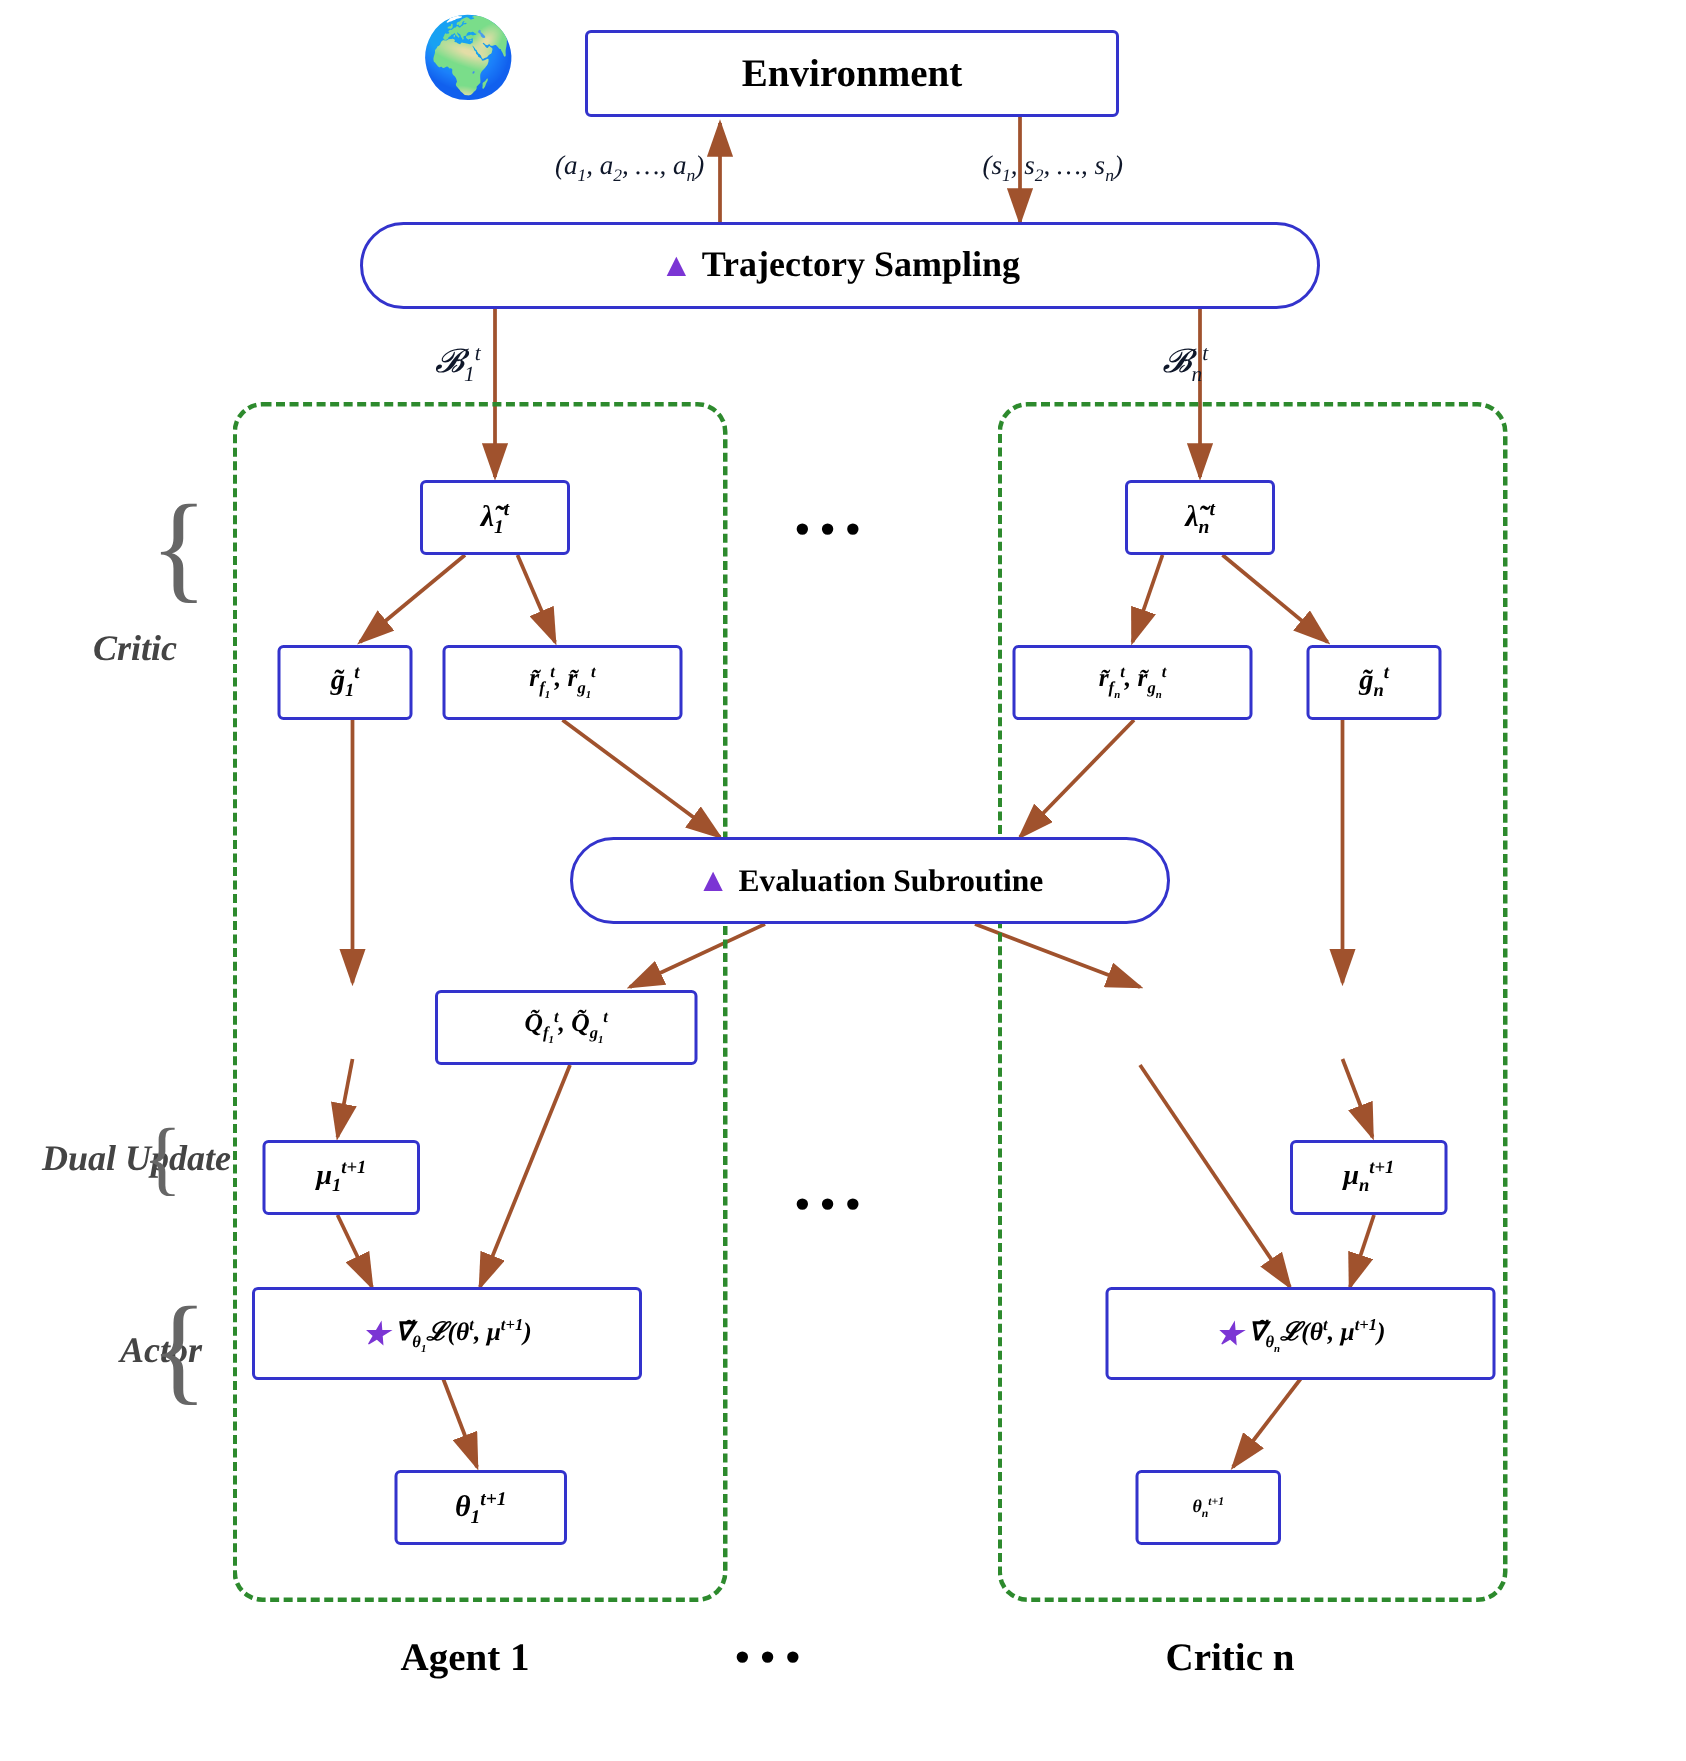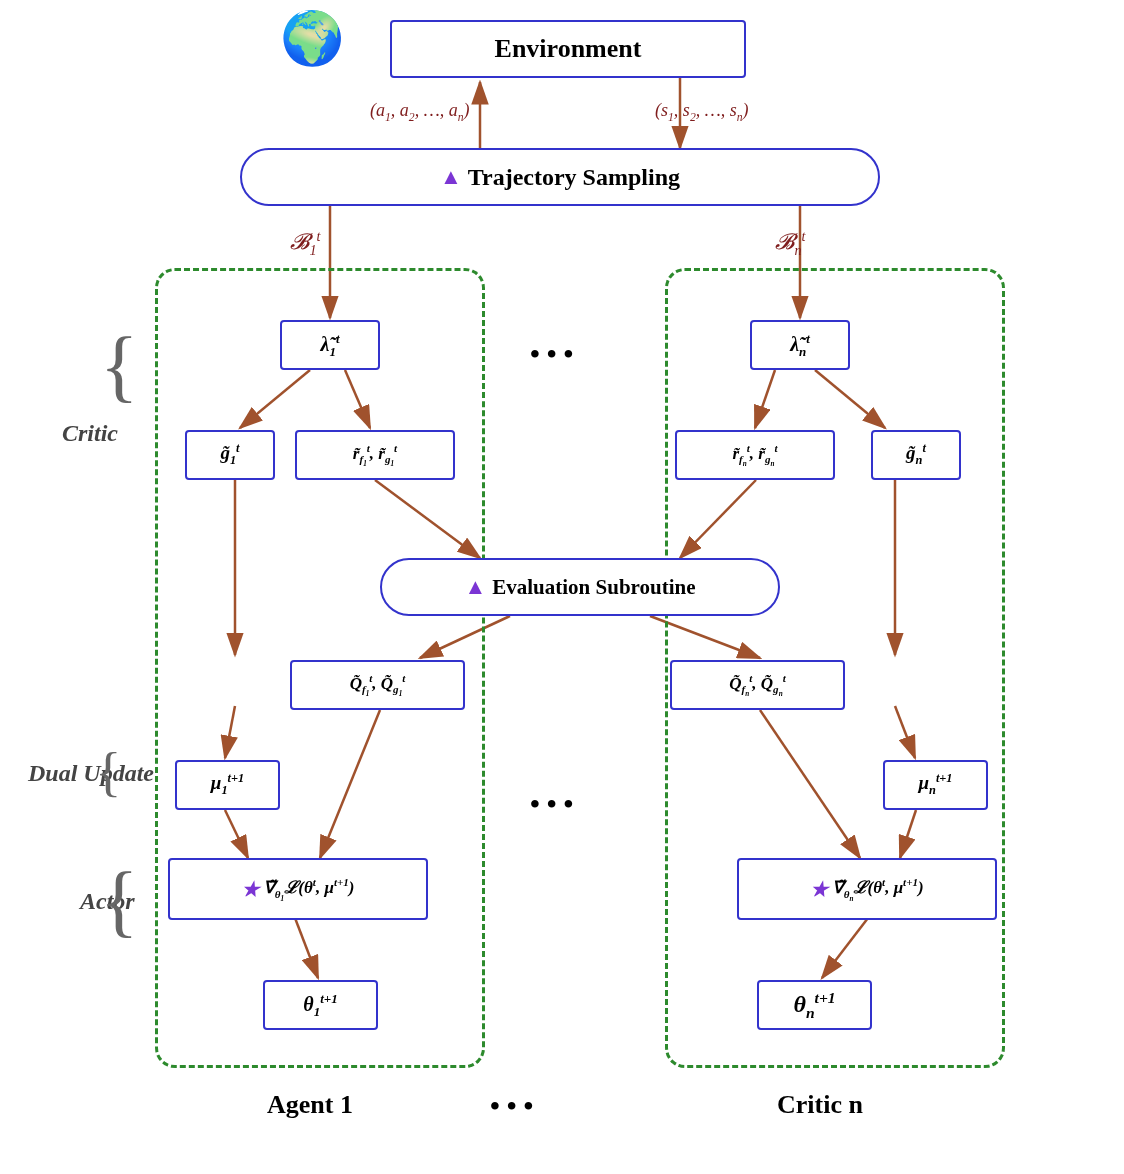--- a/index.html
+++ b/index.html
@@ -36,21 +36,21 @@
       border-radius: 30px;
     }
 
     
 
     
     .label {
       position: absolute;
       font-size: 20px;
       font-style: italic;
-      color: #7f1d1d;
+      color: #0f172a;
       text-align: center;
     }
 
     .section-label {
       position: absolute;
       font-size: 24px;
       font-weight: bold;
       color: #444;
       font-style: italic;
     }
@@ -228,49 +228,46 @@
 
   <div class="box box-rounded" style="left:380px; top:558px; width:400px; height:58px; font-size:21px;">
     <span class="purple-triangle">▲</span>
     <span>Evaluation Subroutine</span>
   </div>
 
   <div class="box" style="left:290px; top:660px; width:175px; height:50px; font-size:17px; font-style:italic;">
     <span>Q̃<sub>f<sub>1</sub></sub><sup>t</sup>, Q̃<sub>g<sub>1</sub></sub><sup>t</sup></span>
   </div>
 
-  <div class="box" style="left:670px; top:660px; width:175px; height:50px; font-size:17px; font-style:italic;">
-    <span>Q̃<sub>f<sub>n</sub></sub><sup>t</sup>, Q̃<sub>g<sub>n</sub></sub><sup>t</sup></span>
-  </div>
 
   <div class="box" style="left:175px; top:760px; width:105px; height:50px; font-size:19px; font-style:italic;">
     <span>μ<sub>1</sub><sup>t+1</sup></span>
   </div>
 
-  <div class="box" style="left:860px; top:760px; width:105px; height:50px; font-size:19px; font-style:italic;margin-left:23px;">
+  <div class="box" style="left:860px; top:760px; width:105px; height:50px; font-size:19px; font-style:italic;">
     <span>μ<sub>n</sub><sup>t+1</sup></span>
   </div>
 
   <div class="dots" style="left:530px; top:788px;">• • •</div>
 
   <div class="box" style="left:168px; top:858px; width:260px; height:62px; font-size:17px; font-style:italic;">
     <span class="purple-star">★</span>
     <span>∇̃<sub>θ<sub>1</sub></sub>ℒ(θ<sup>t</sup>, μ<sup>t+1</sup>)</span>
   </div>
 
   <div class="box" style="left:737px; top:858px; width:260px; height:62px; font-size:17px; font-style:italic;">
     <span class="purple-star">★</span>
     <span>∇̃<sub>θ<sub>n</sub></sub>ℒ(θ<sup>t</sup>, μ<sup>t+1</sup>)</span>
   </div>
 
   <div class="box" style="left:263px; top:980px; width:115px; height:50px; font-size:20px; font-style:italic;">
     <span>θ<sub>1</sub><sup>t+1</sup></span>
   </div>
 
-  <div class="box" style="left:757px; top:980px; width:115px; height:50px; font-size:24px; font-style:italic;">
+  <div class="box" style="left:757px; top:980px; width:97px; height:50px; font-size:12px; font-style:italic;">
     <span>θ<sub>n</sub><sup>t+1</sup></span>
   </div>
 
   <div class="agent-label" style="left:190px; top:1090px; width:240px;">
     <strong>Agent 1</strong>
   </div>
   <div class="agent-label" style="left:700px; top:1090px; width:240px;">
     <strong>Critic n</strong>
   </div>
   <div class="dots agent-label" style="left:490px; top:1090px; font-size:28px; font-weight:bold;">• • •</div>

